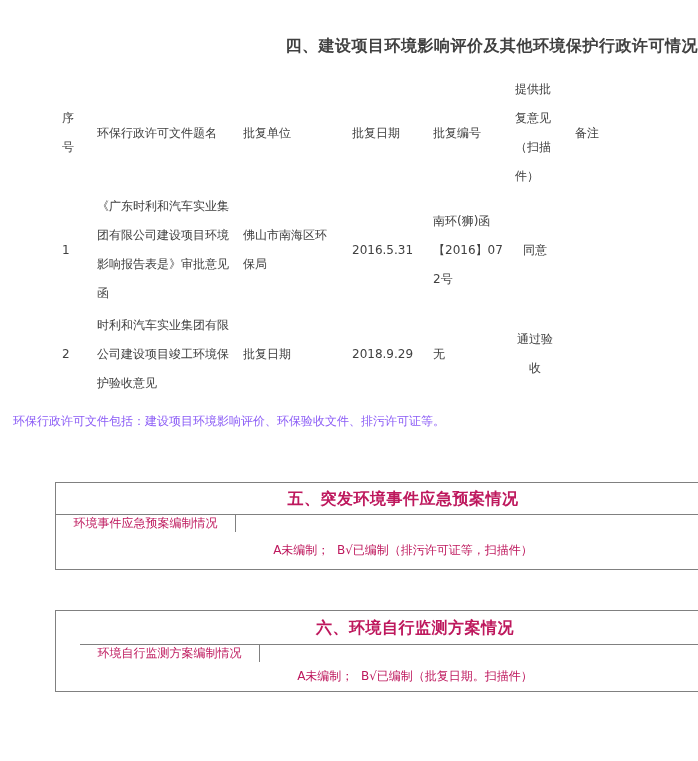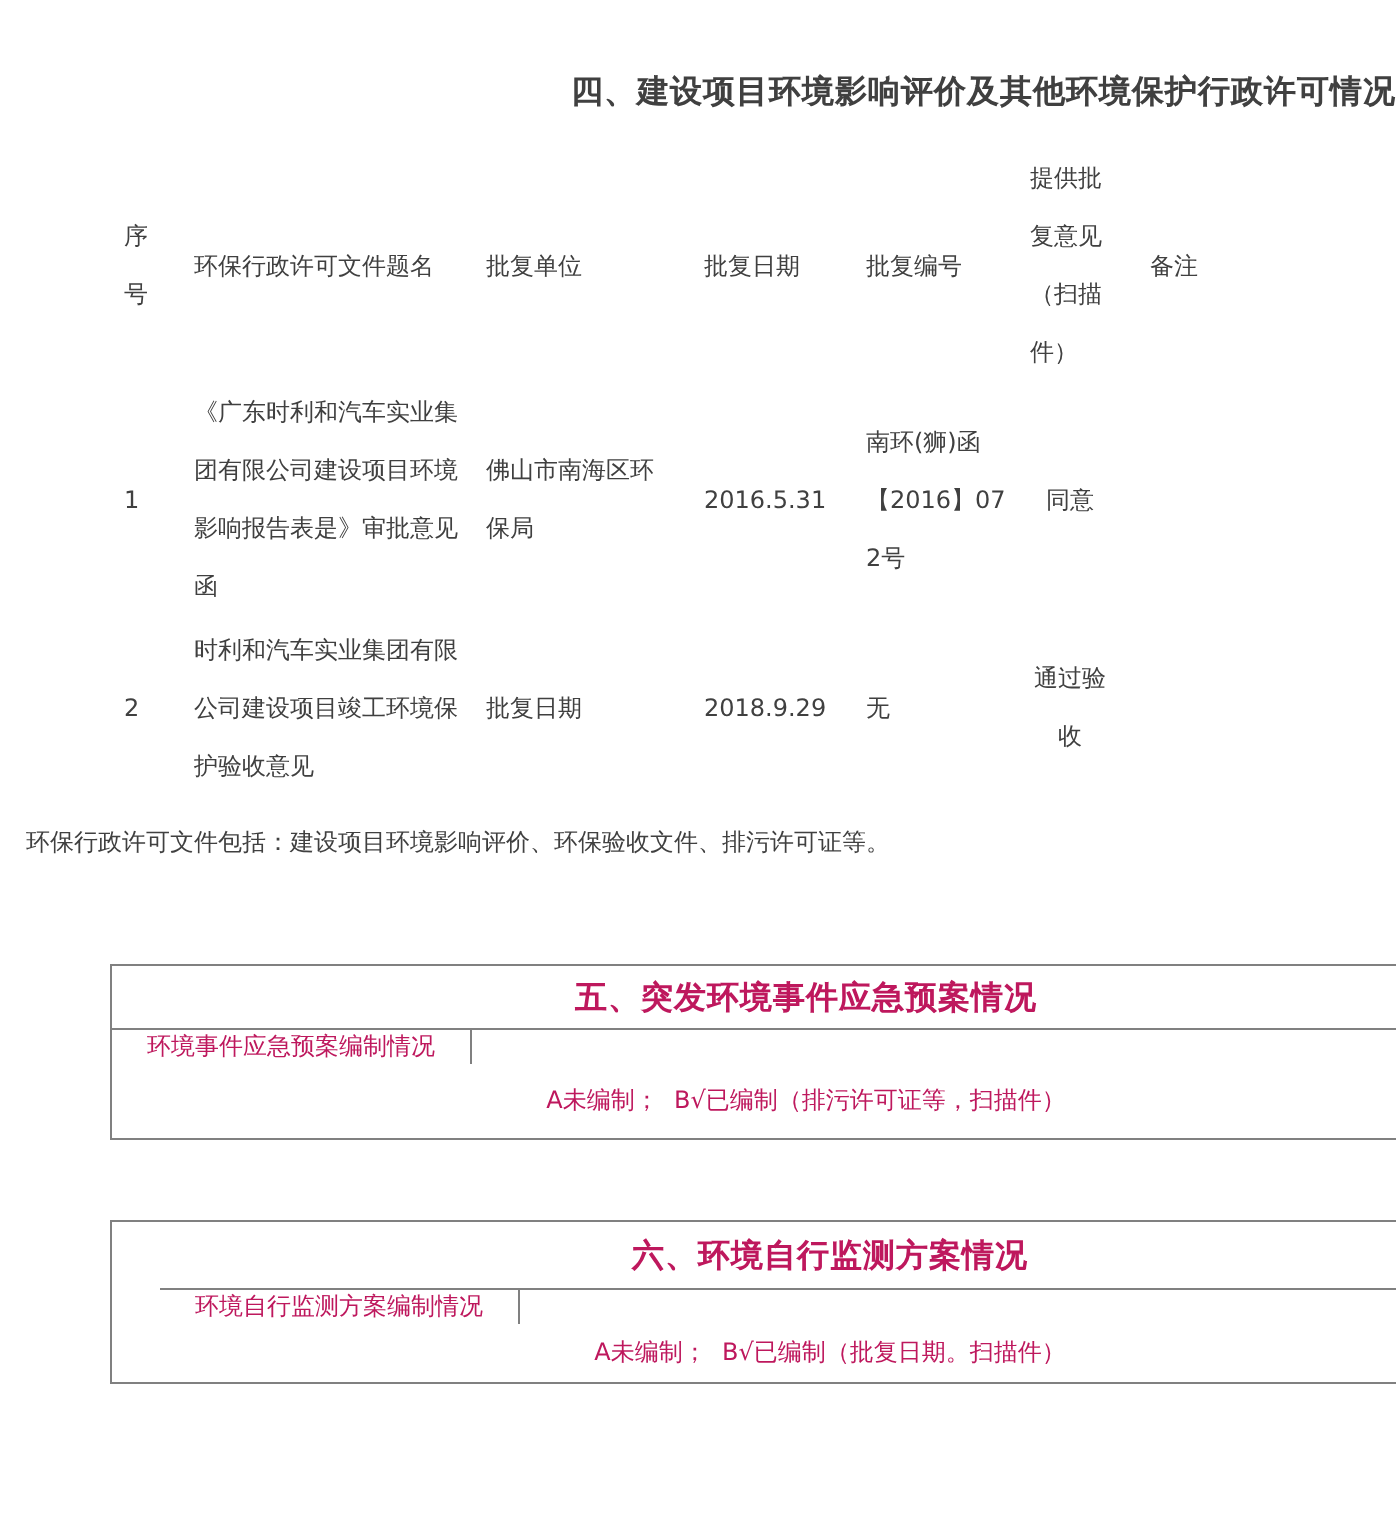--- a/index.html
+++ b/index.html
@@ -26,21 +26,21 @@
   table.permits tbody tr.r2{height:90px;}
   .permits th:nth-child(1),.permits td:nth-child(1){padding:0 8px 0 7px;}
   .permits th:nth-child(2),.permits td:nth-child(2){padding:0 4px 0 7px;}
   .permits th:nth-child(3),.permits td:nth-child(3){padding:0 17px 0 5px;}
   .permits th:nth-child(4),.permits td:nth-child(4){padding:0 4px 0 7px;}
   .permits th:nth-child(5),.permits td:nth-child(5){padding:0 2px 0 5px;}
   .permits th:nth-child(6),.permits td:nth-child(6){padding:0 18px 0 5px;}
   .permits td:nth-child(6){text-align:center;}
   .permits th:nth-child(7),.permits td:nth-child(7){padding:0 0 0 2px;}
   .note{
-    margin:14px 0 0 13px;font-size:12px;line-height:16px;color:#404040;
+    margin:14px 0 0 13px;font-size:12px;line-height:16px;color:#8b5cf6;
   }
   .box{
     width:696px;margin-left:55px;border:1px solid #808080;
     box-sizing:border-box;font-size:12px;color:#be185d;background:#ffffff;
   }
   .box-5{margin-top:53px;}
   .box-6{margin-top:40px;padding-left:24px;}
   .box-header{
     border-bottom:1px solid #808080;text-align:center;
     font-size:16px;font-weight:bold;letter-spacing:0.5px;

